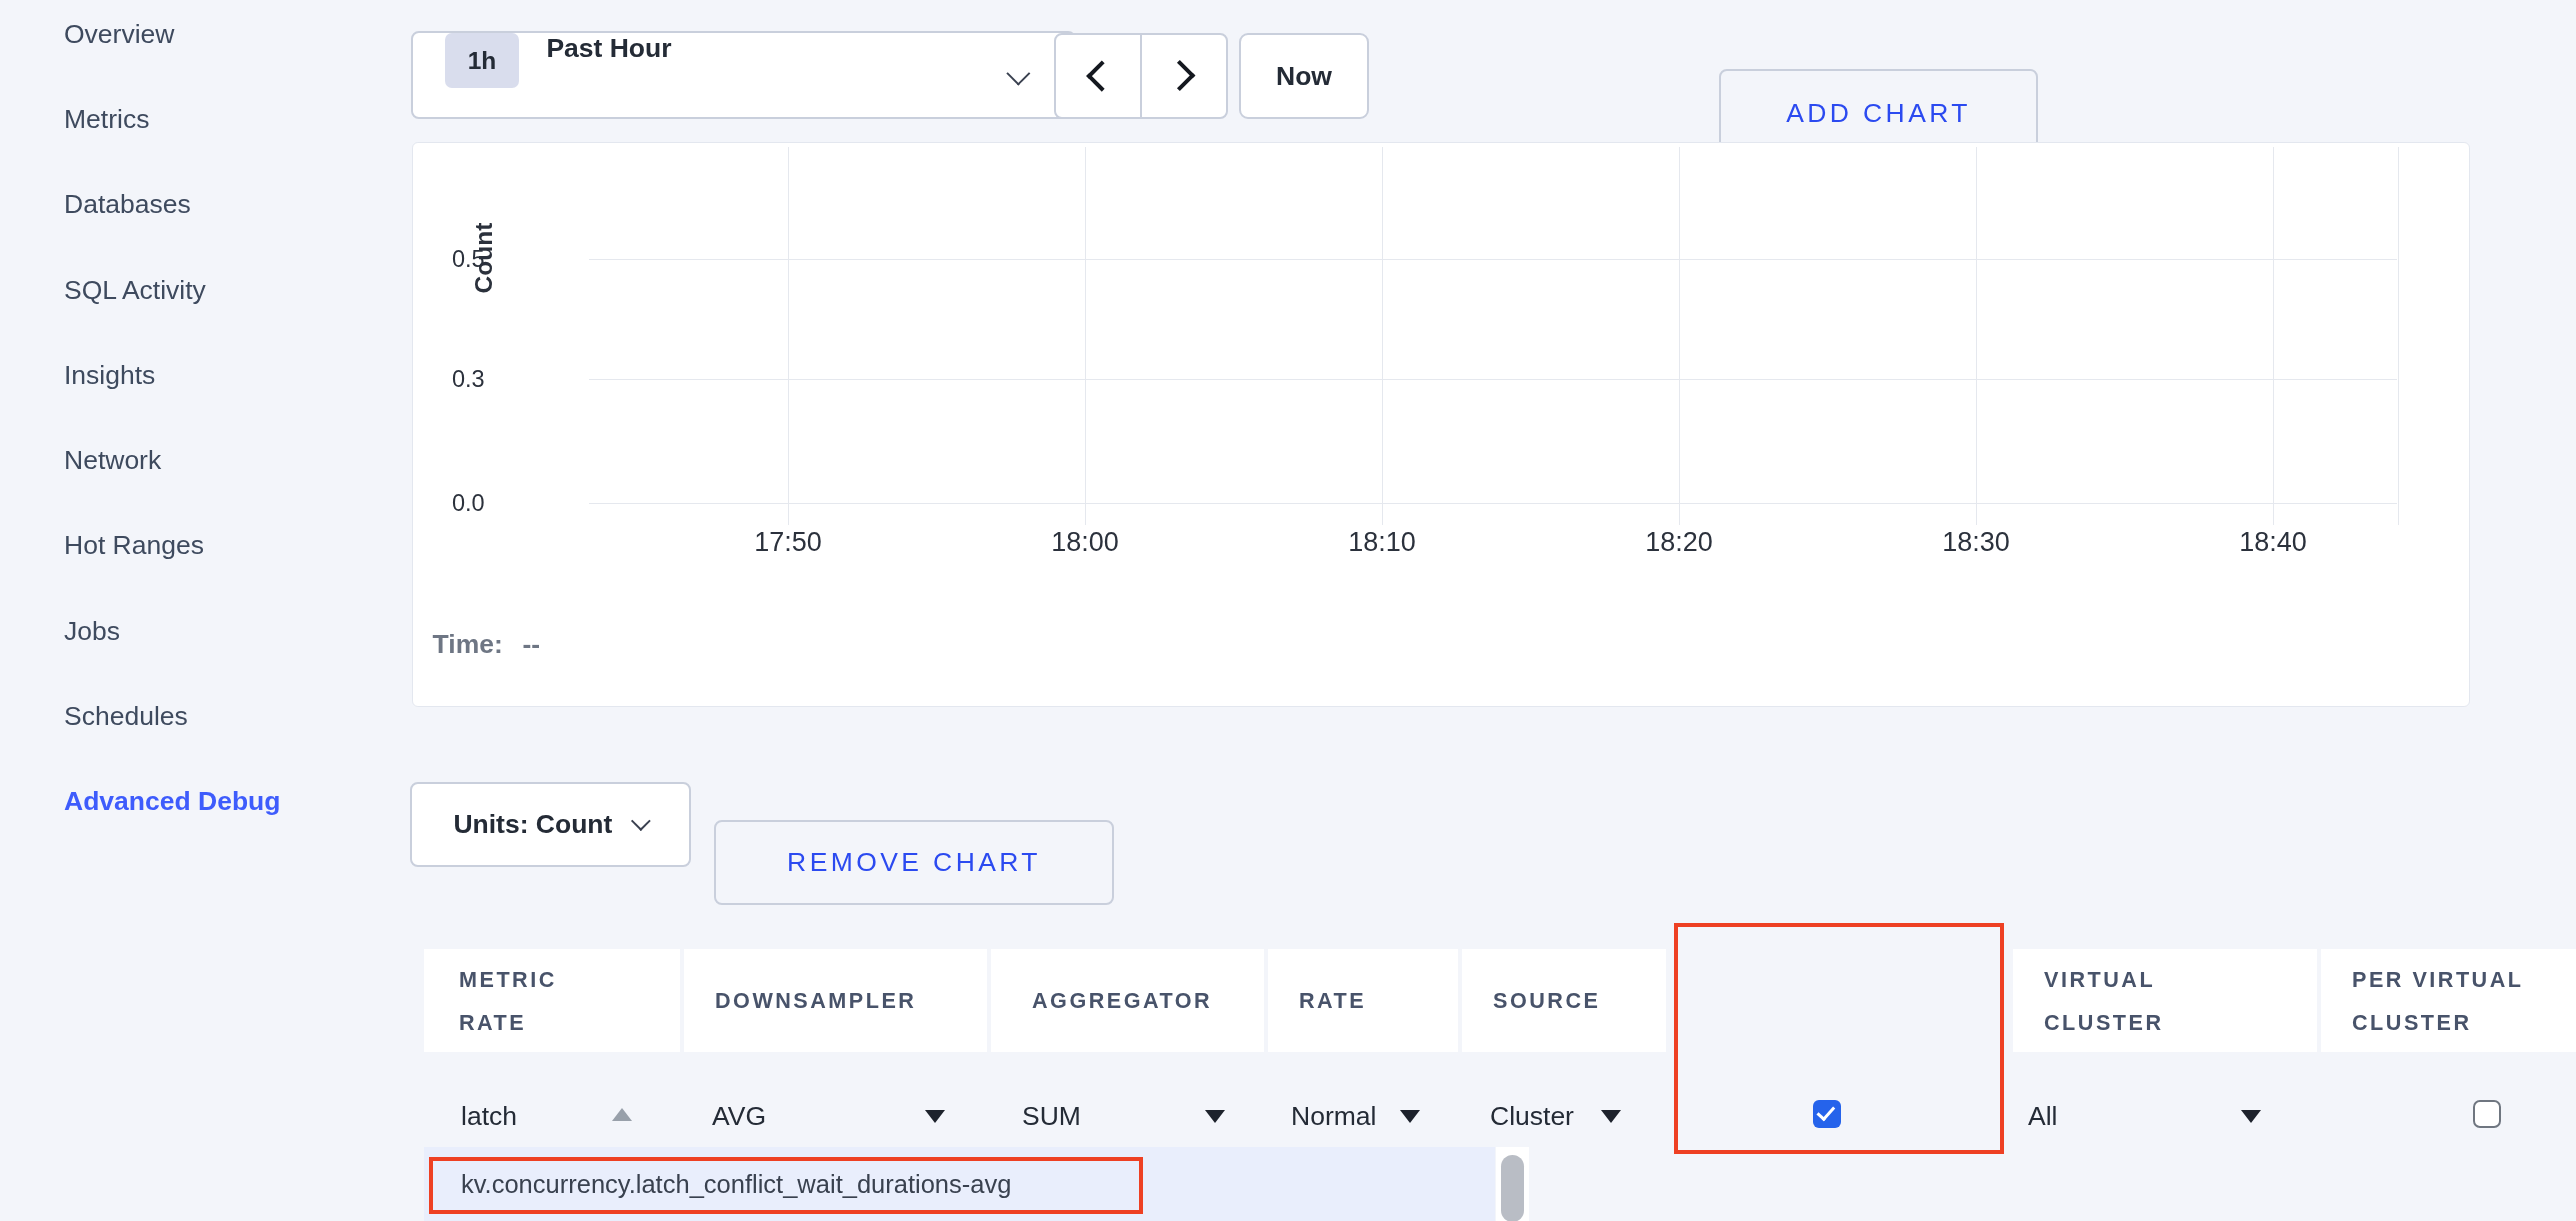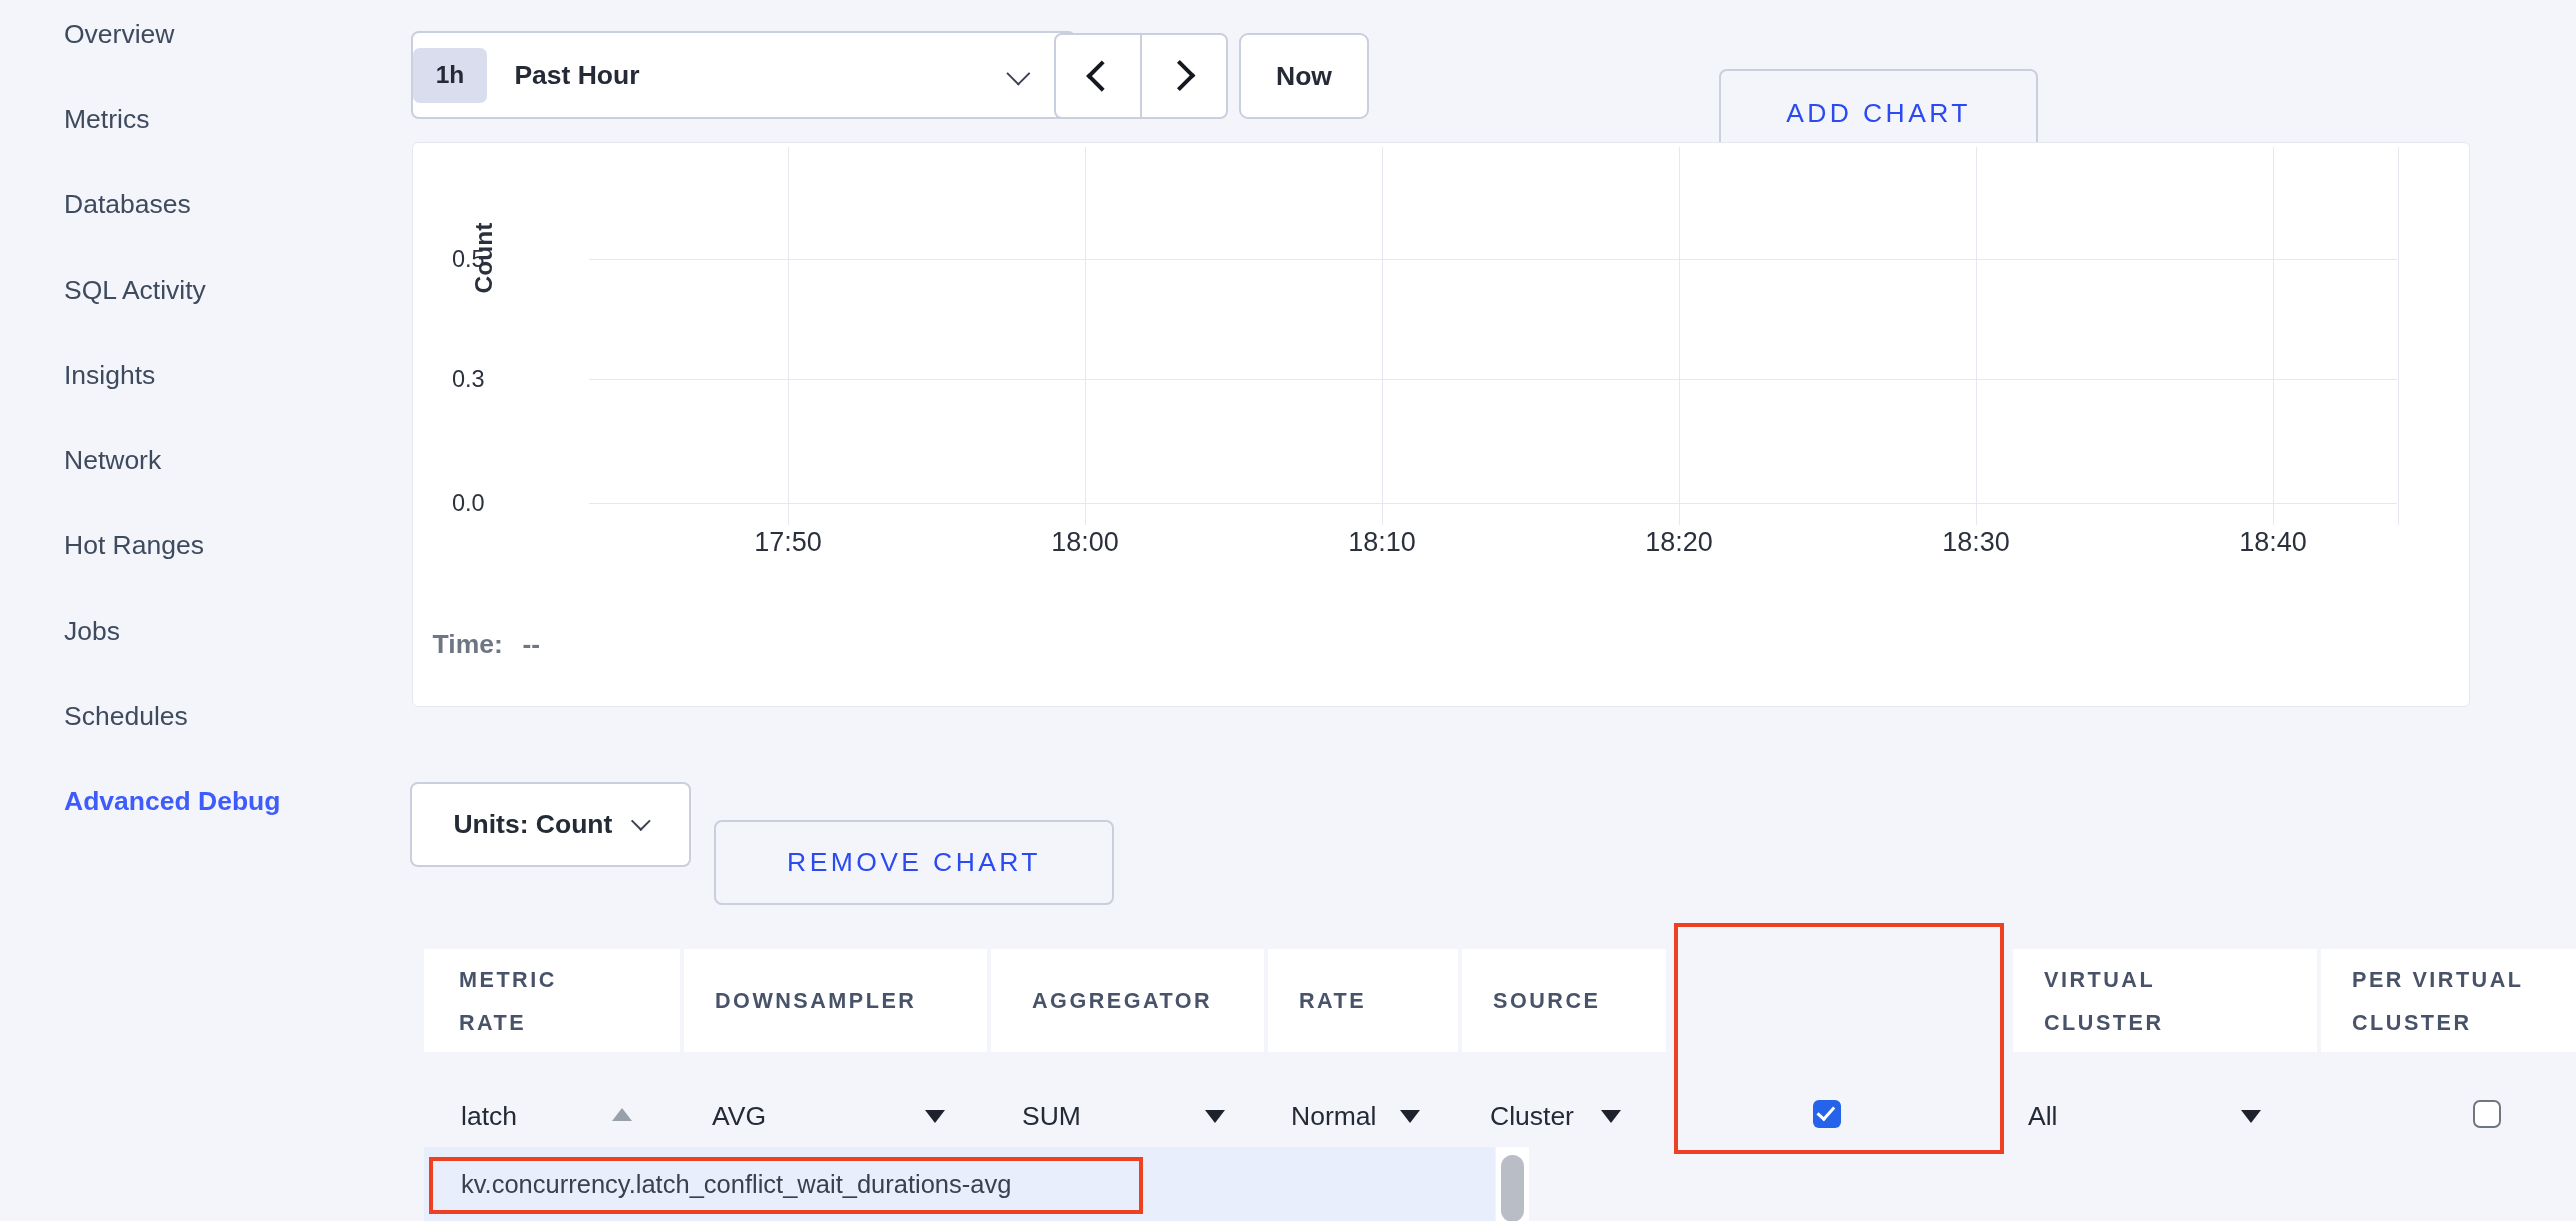--- a/index.html
+++ b/index.html
@@ -12,21 +12,21 @@
   html,body{background:#fff;}
   .screen{position:relative;width:2576px;height:1221px;background:var(--bg);overflow:hidden;}
 
   
   .side-item{position:absolute;left:64px;height:39px;line-height:39px;font-size:26.5px;font-weight:500;
     color:var(--textSlate);cursor:pointer;white-space:nowrap;}
   .side-item.active{color:var(--linkBlue);font-weight:600;}
 
   
   .tr-select{position:absolute;left:411px;top:31px;width:665px;height:88px;background:var(--card);
-    border:2px solid var(--btnBorder);border-radius:7.8px;display:flex;align-items:center;cursor:pointer;}
+    border:2px solid var(--btnBorder);border-radius:7.8px;display:flex;padding-left:32px;cursor:pointer;}
   .tr-badge{width:74px;height:55px;background:var(--badgeBg);border-radius:6.9px;display:flex;align-items:center;
     justify-content:center;font-size:24.5px;font-weight:700;color:var(--textDark);}
   .tr-label{margin-left:27.4px;font-size:26.5px;font-weight:600;color:var(--textDark);}
   .chev{width:16.7px;height:16.7px;border-right:2.9px solid #3a4150;border-bottom:2.9px solid #3a4150;
     transform:rotate(45deg);display:inline-block;}
   .tr-select .chev{position:absolute;right:47px;top:32px;}
 
   .arrow-group{position:absolute;left:1054px;top:33px;width:174px;height:86px;background:var(--card);
     border:2px solid var(--btnBorder);border-radius:7.8px;display:flex;}
   .arrow-btn{flex:1;display:flex;align-items:center;justify-content:center;cursor:pointer;}

